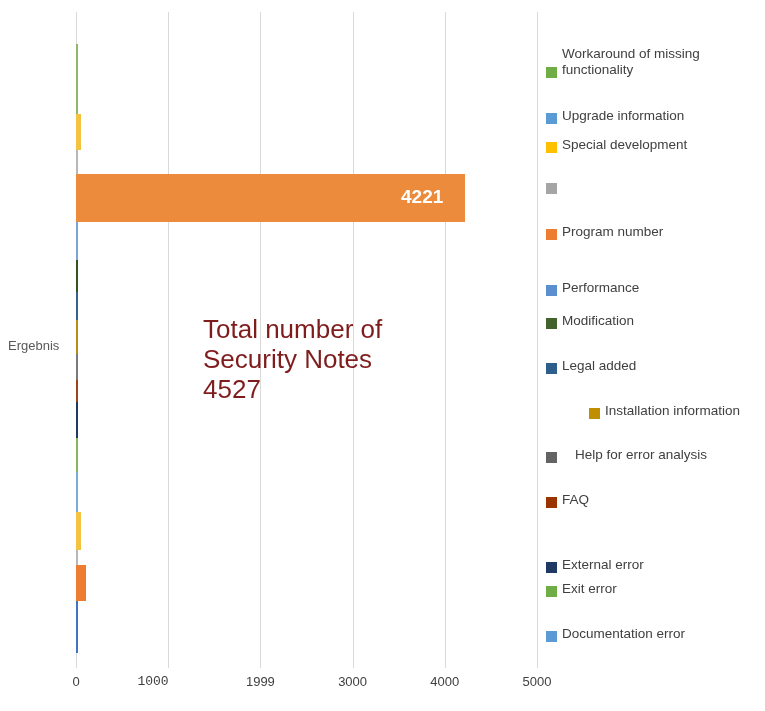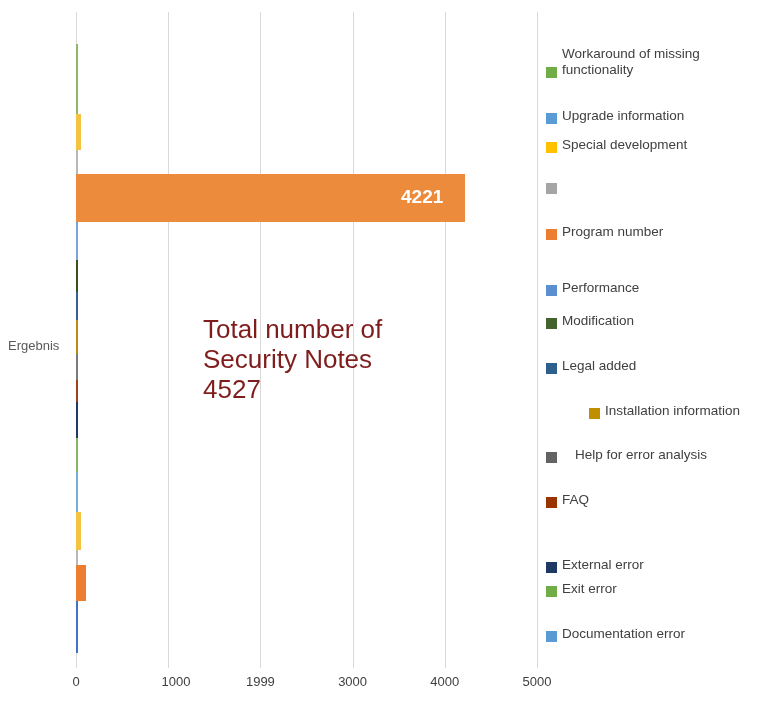--- a/index.html
+++ b/index.html
@@ -119,21 +119,21 @@
       <div class="tick-mark" style="left: 76px;"></div>
       <div class="tick-mark" style="left: 168.2px;"></div>
       <div class="tick-mark" style="left: 260.4px;"></div>
       <div class="tick-mark" style="left: 352.6px;"></div>
       <div class="tick-mark" style="left: 444.8px;"></div>
       <div class="tick-mark" style="left: 537px;"></div>
     </div>
 
   <div id="ticklabels">
       <div class="tick-label" style="left: 76px;">0</div>
-      <div class="tick-label" style="left: 176px;">1000</div>
+      <div class="tick-label" style="left: 153px; font-family: Liberation Mono, monospace;">1000</div>
       <div class="tick-label" style="left: 260.4px;">1999</div>
       <div class="tick-label" style="left: 352.6px;">3000</div>
       <div class="tick-label" style="left: 444.8px;">4000</div>
       <div class="tick-label" style="left: 537px;">5000</div>
     </div>
 
   <div class="cat-label" style="top:338px;">Ergebnis</div>
 
   <div class="plot-area">
     <div id="bars">

